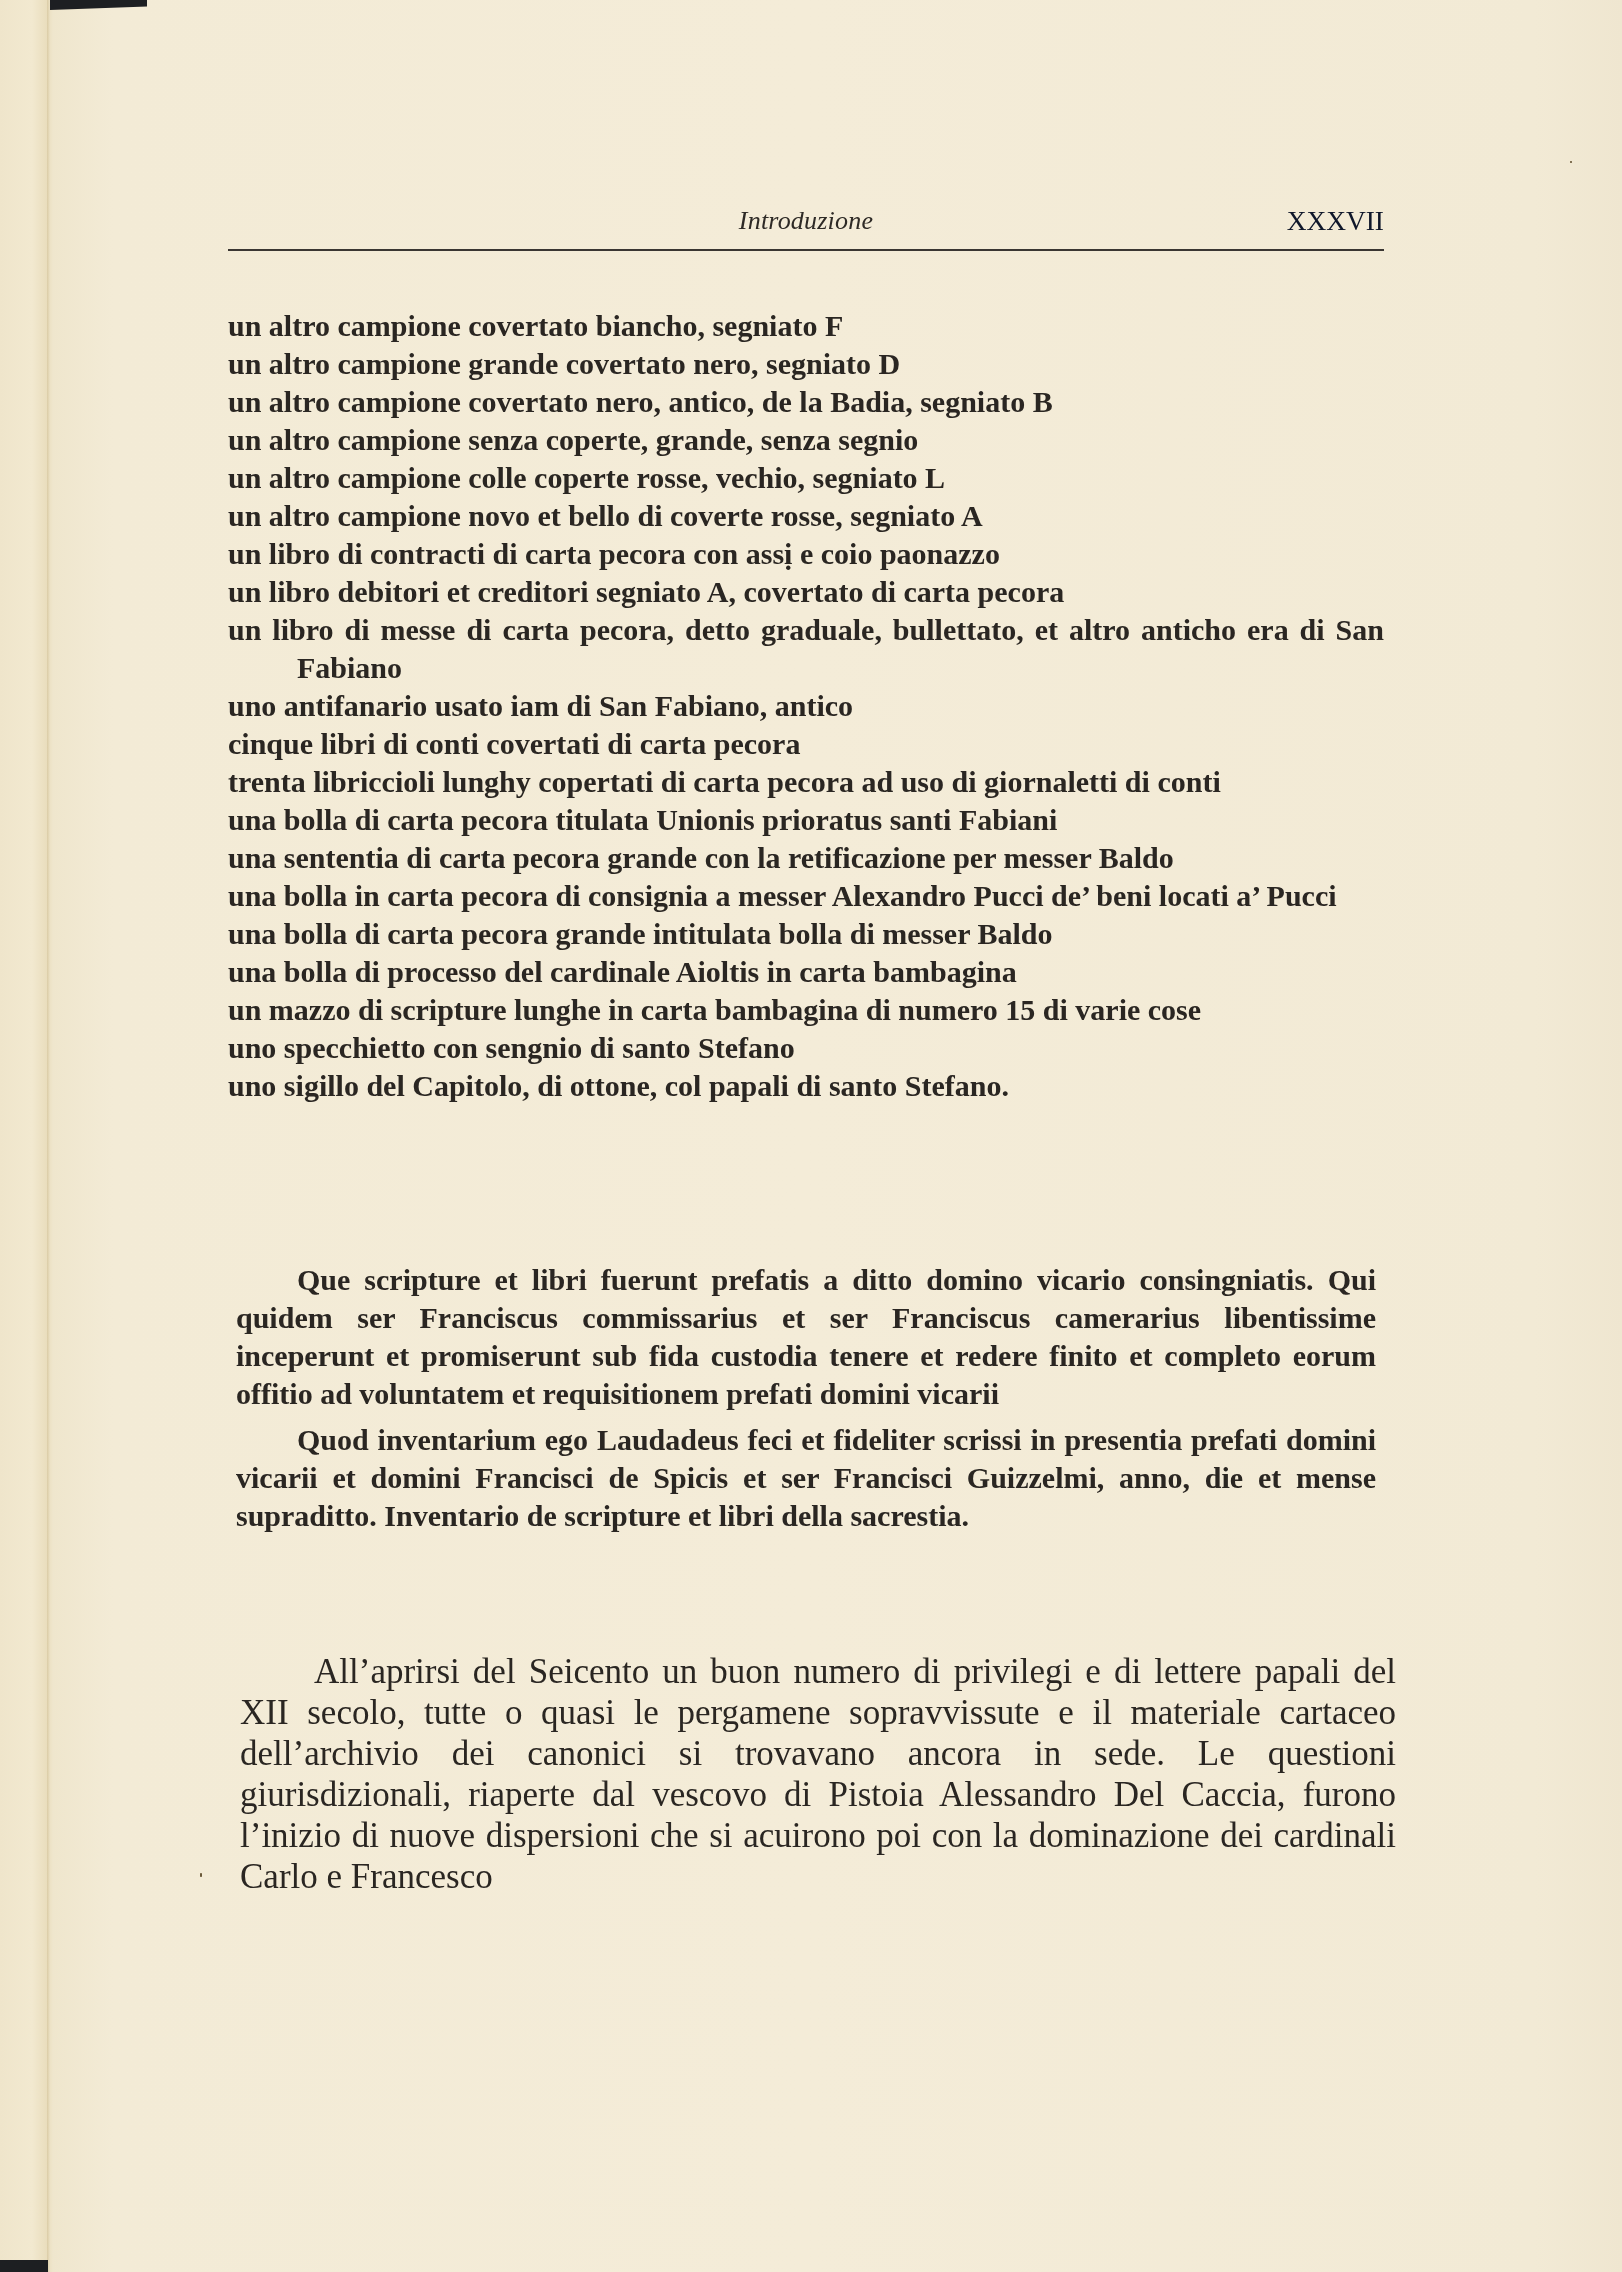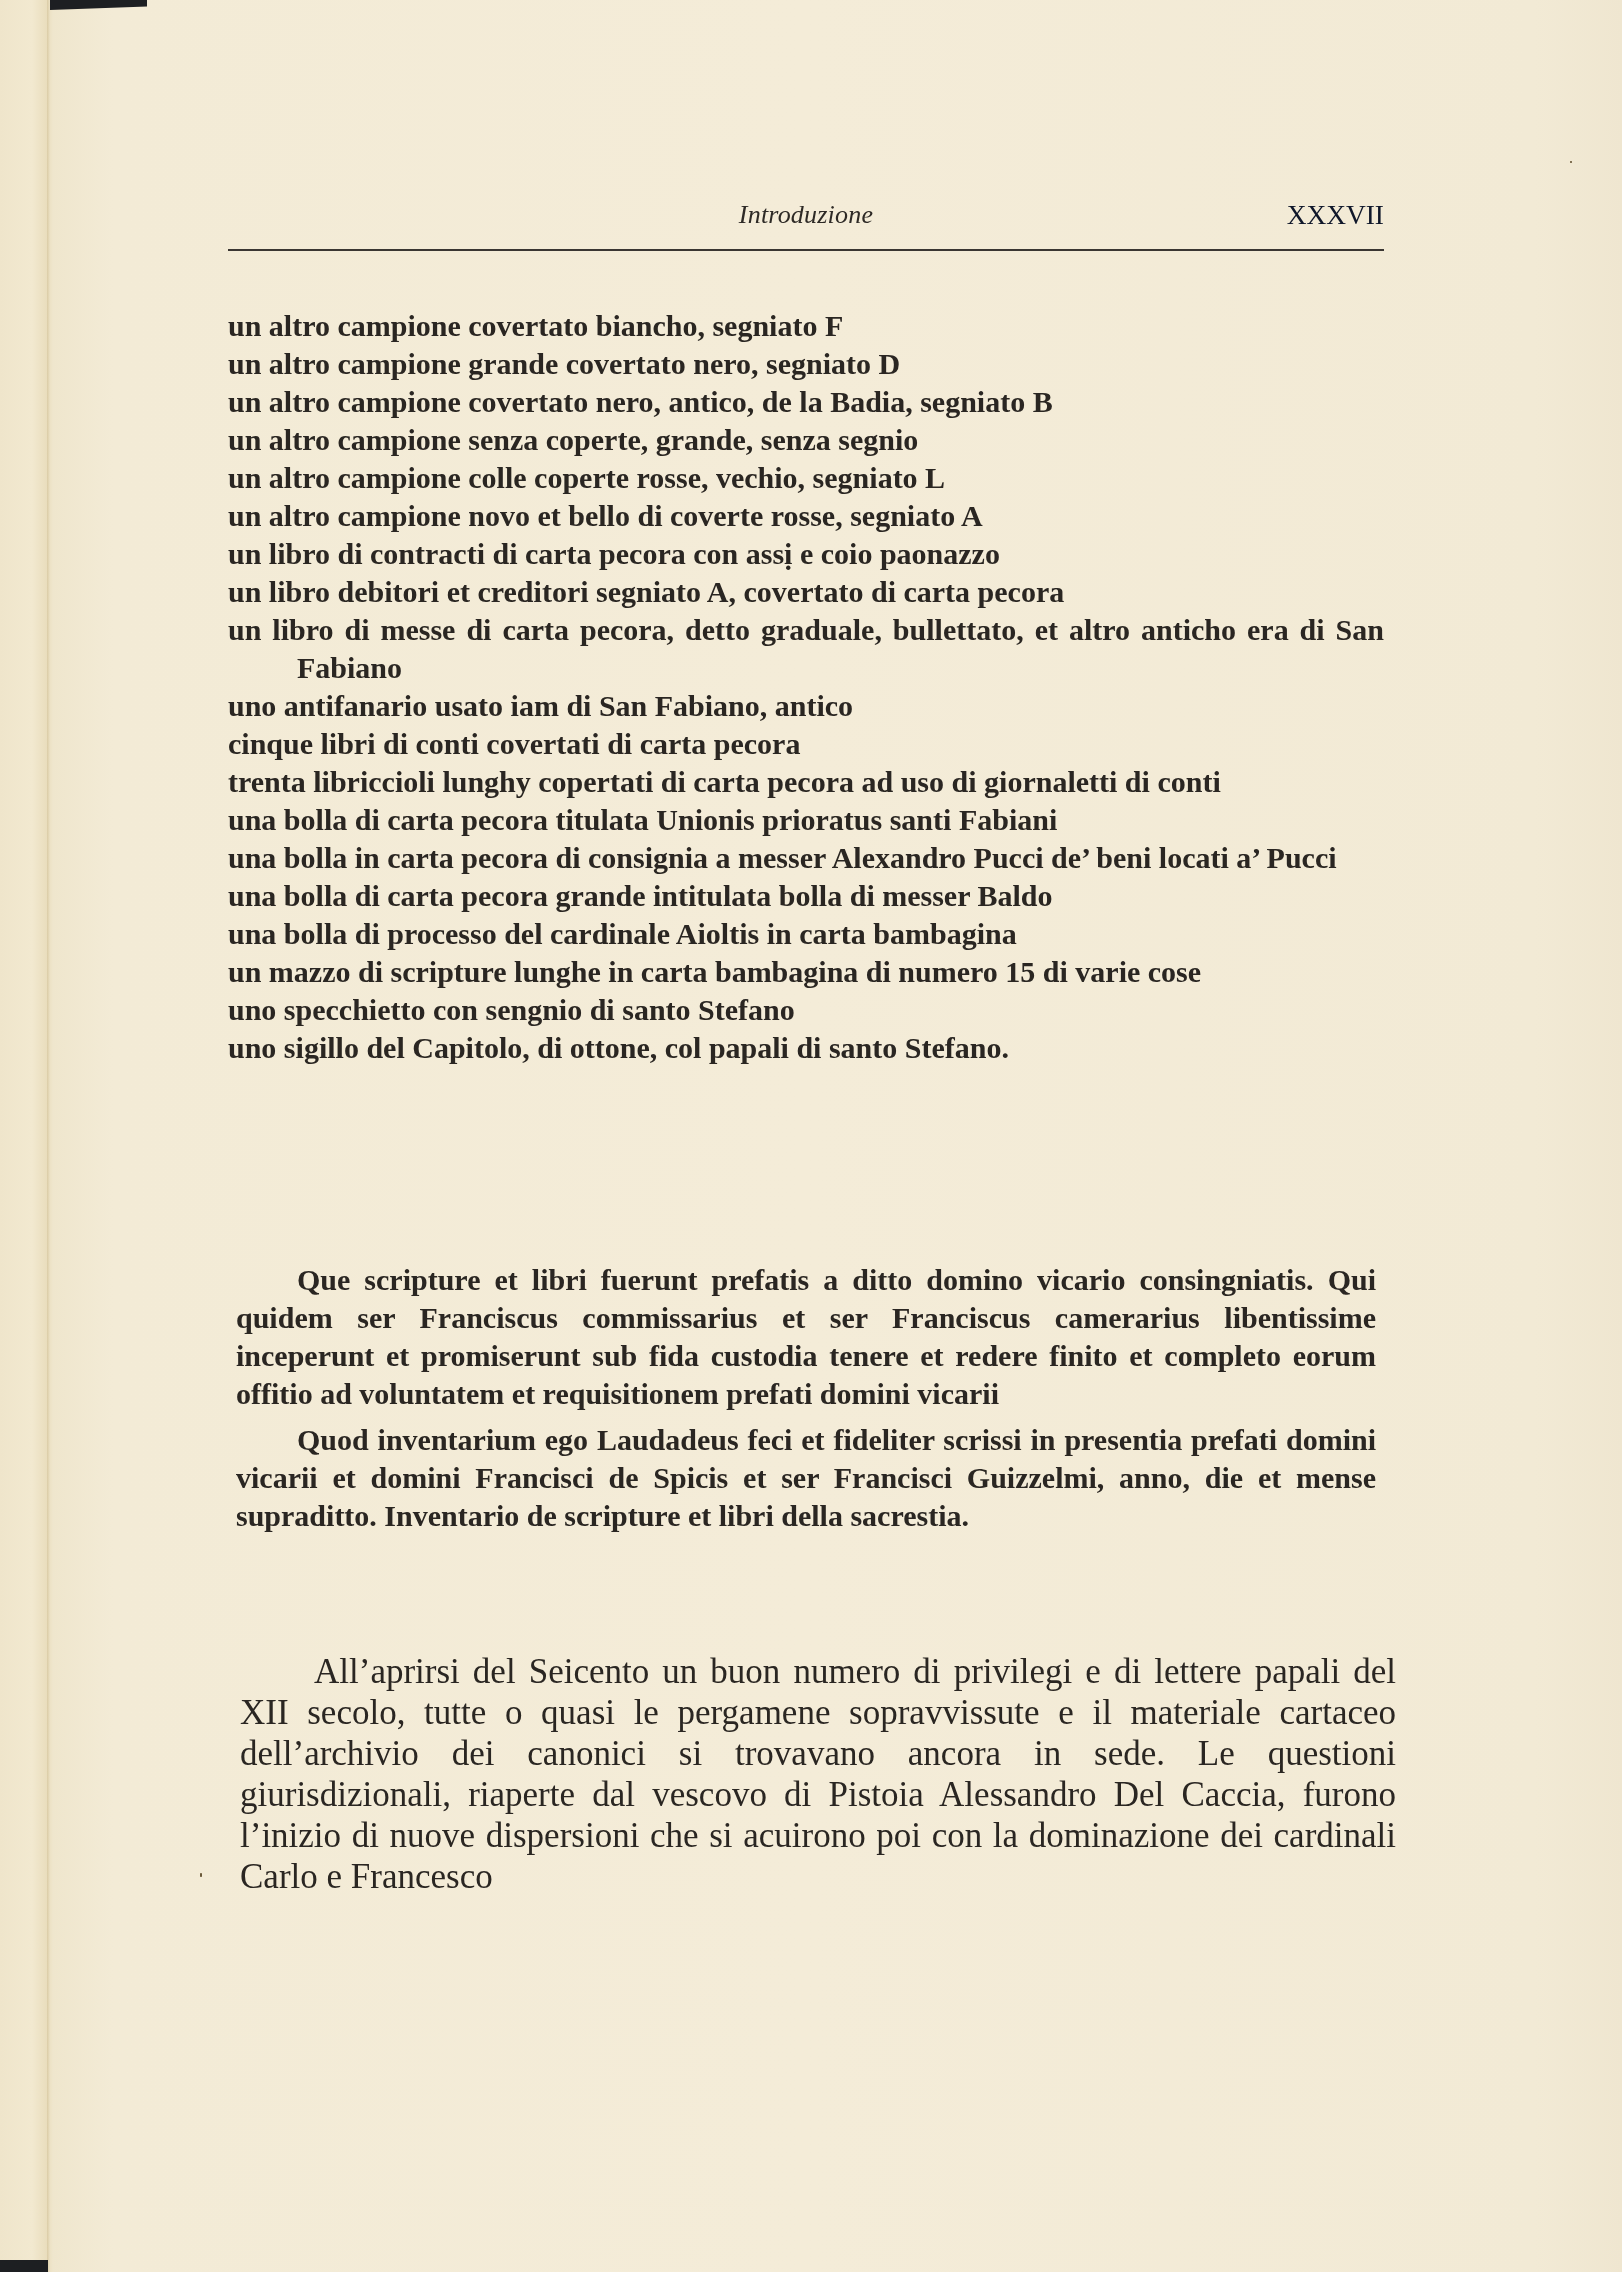--- a/index.html
+++ b/index.html
@@ -37,21 +37,21 @@
     }
     .gutter-edge {
       position: absolute;
       left: 47px; top: 0;
       width: 3.2px; height: 2273px;
       background: linear-gradient(90deg, rgba(190,170,120,0.35), rgba(190,170,120,0));
     }
     .running-head {
       position: absolute;
       left: 228px;
-      top: 200px;
+      top: 206px;
       width: 1156px;
       height: 32px;
     }
     .rh-title {
       position: absolute;
       left: 0; right: 0;
       text-align: center;
       top: 0;
       font-style: italic;
       font-size: 26px;
@@ -142,20 +142,21 @@
   <div class="inv-line">un altro campione senza coperte, grande, senza segnio</div>
   <div class="inv-line">un altro campione colle coperte rosse, vechio, segniato L</div>
   <div class="inv-line">un altro campione novo et bello di coverte rosse, segniato A</div>
   <div class="inv-line">un libro di contracti di carta pecora con assị e coio paonazzo</div>
   <div class="inv-line">un libro debitori et creditori segniato A, covertato di carta pecora</div>
   <div class="inv-line">un libro di messe di carta pecora, detto graduale, bullettato, et altro anticho era di San Fabiano</div>
   <div class="inv-line">uno antifanario usato iam di San Fabiano, antico</div>
   <div class="inv-line">cinque libri di conti covertati di carta pecora</div>
   <div class="inv-line">trenta libriccioli lunghy copertati di carta pecora ad uso di giornaletti di conti</div>
   <div class="inv-line">una bolla di carta pecora titulata Unionis prioratus santi Fabiani</div>
+  <div class="inv-line">una sententia di carta pecora grande con la retificazione per messer Baldo</div>
   <div class="inv-line">una bolla in carta pecora di consignia a messer Alexandro Pucci de’ beni locati a’ Pucci</div>
   <div class="inv-line">una bolla di carta pecora grande intitulata bolla di messer Baldo</div>
   <div class="inv-line">una bolla di processo del cardinale Aioltis in carta bambagina</div>
   <div class="inv-line">un mazzo di scripture lunghe in carta bambagina di numero 15 di varie cose</div>
   <div class="inv-line">uno specchietto con sengnio di santo Stefano</div>
   <div class="inv-line">uno sigillo del Capitolo, di ottone, col papali di santo Stefano.</div>
 </div>
 
 <div class="para-block">
   <p class="para">Que scripture et libri fuerunt prefatis a ditto domino vicario consingniatis. Qui quidem ser Franciscus commissarius et ser Franciscus camerarius libentissime inceperunt et promiserunt sub fida custodia tenere et redere finito et completo eorum offitio ad voluntatem et requisitionem prefati domini vicarii</p>

